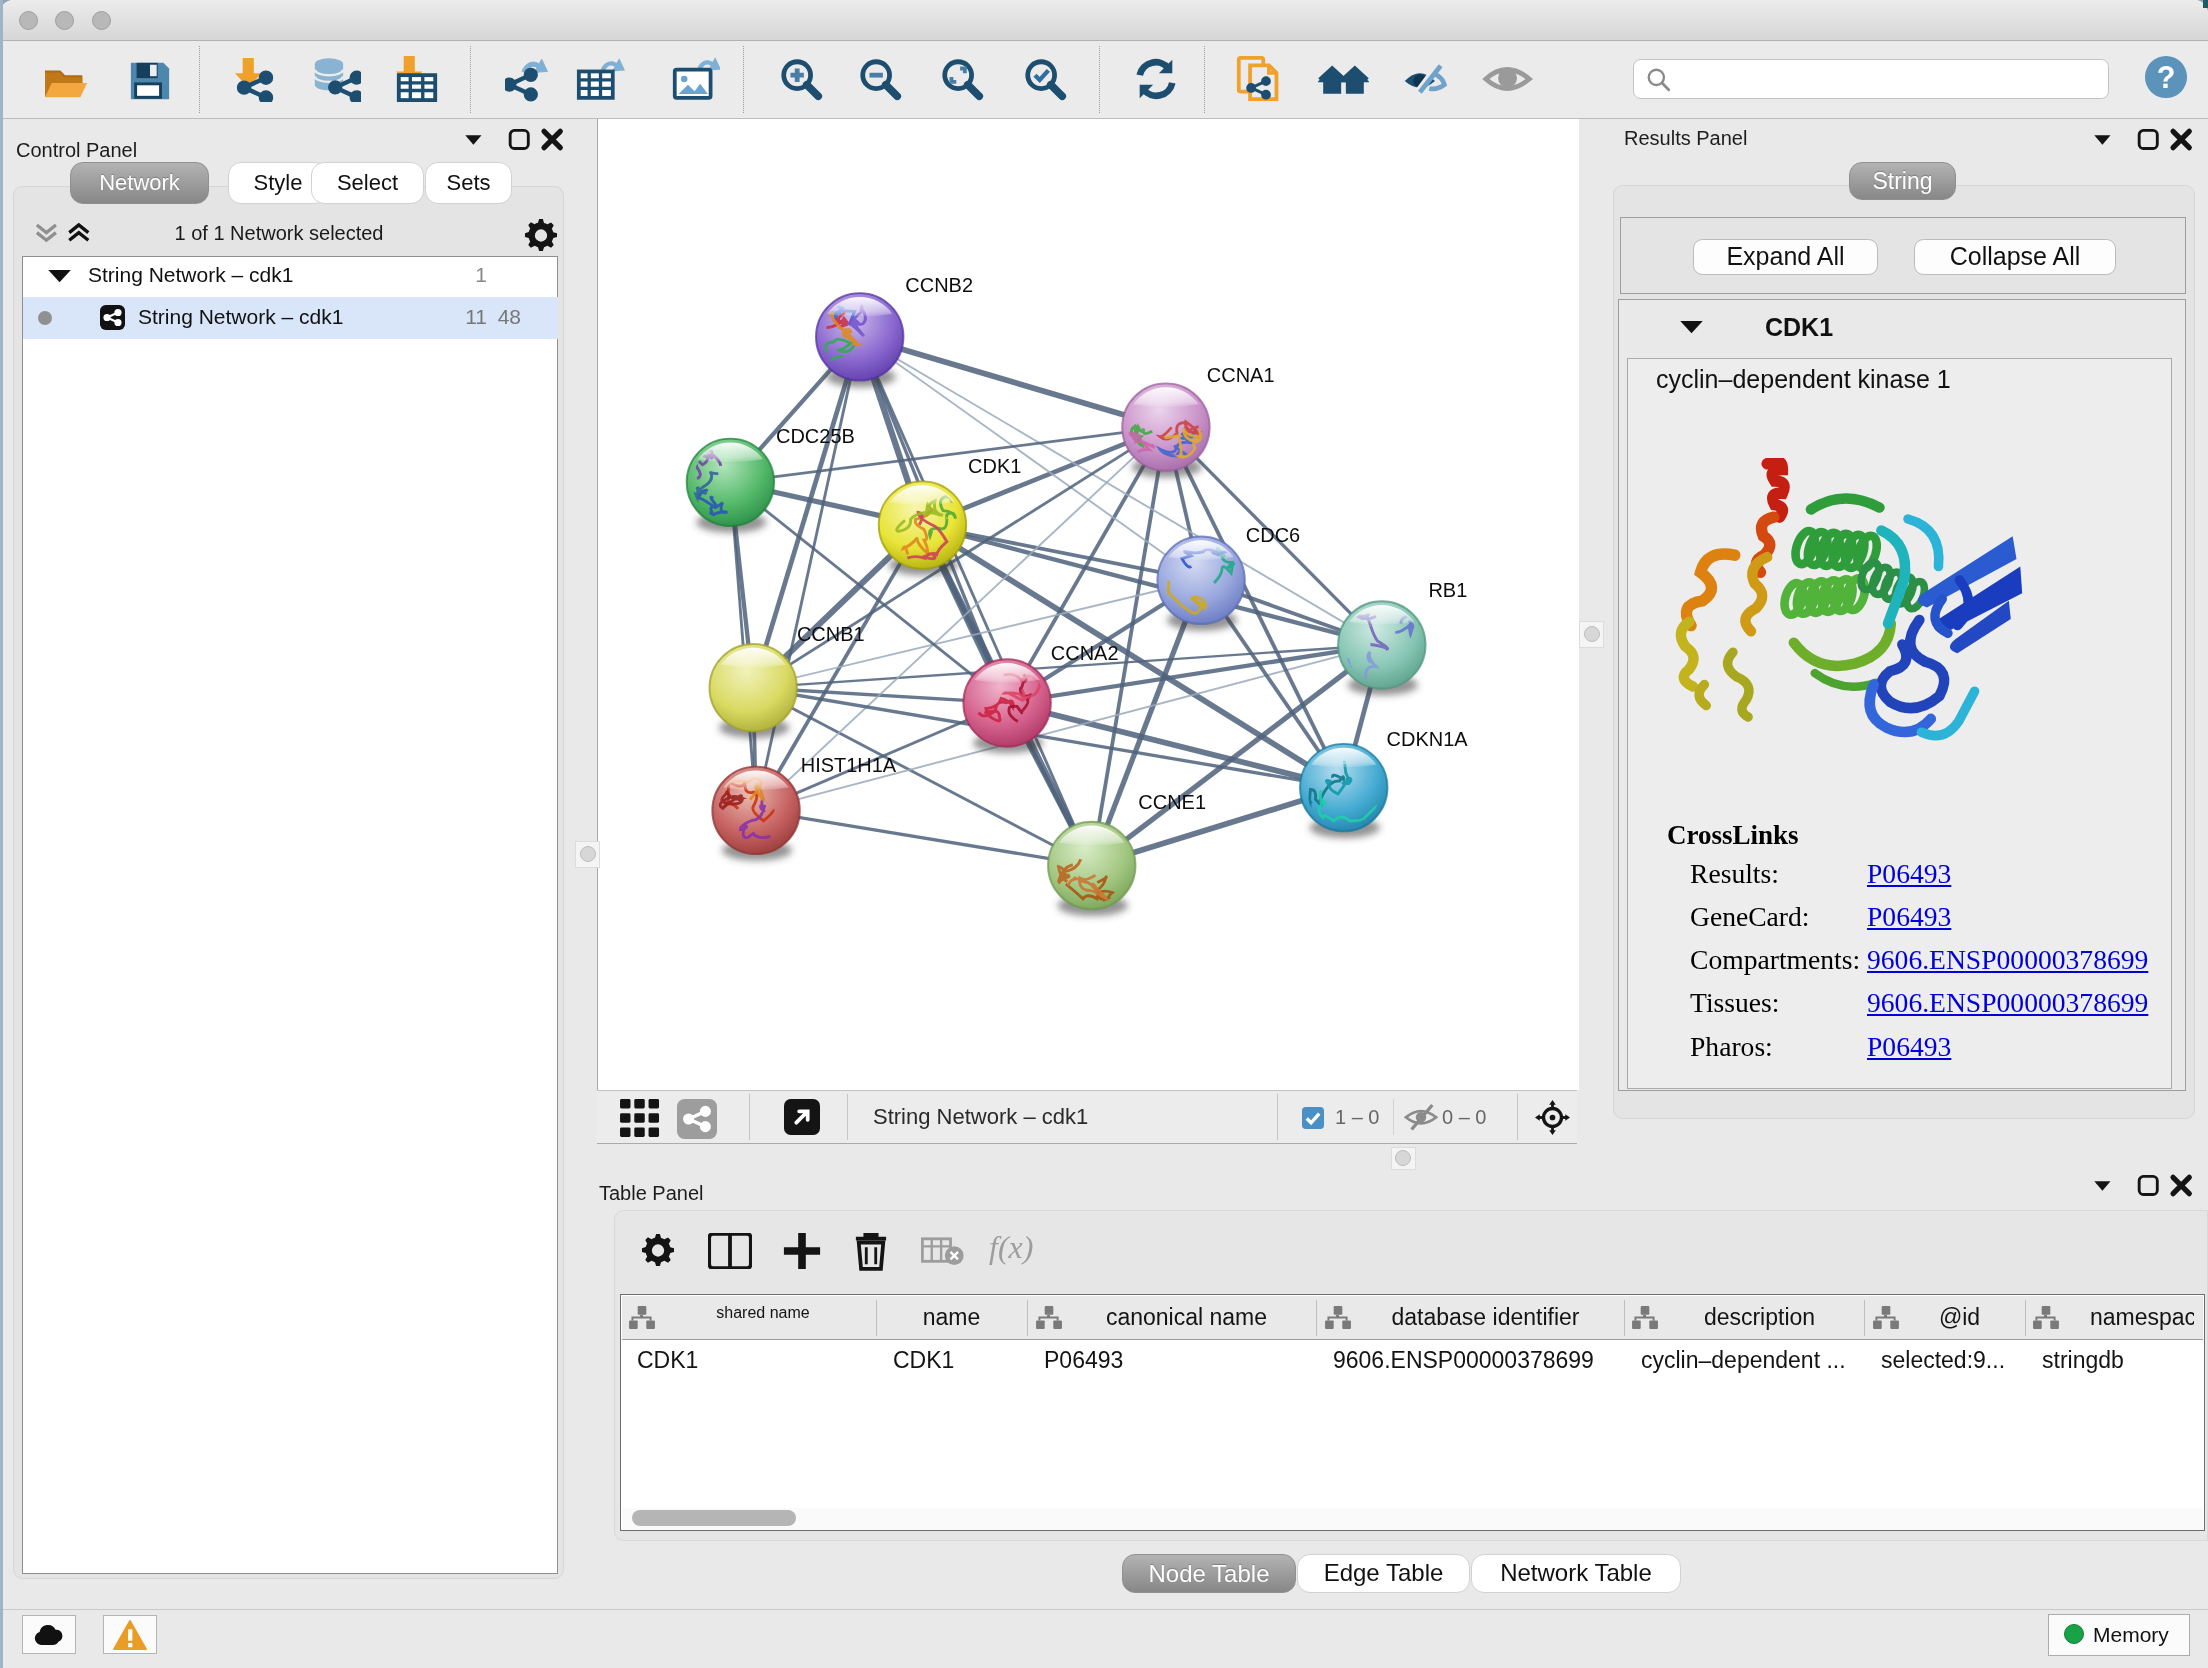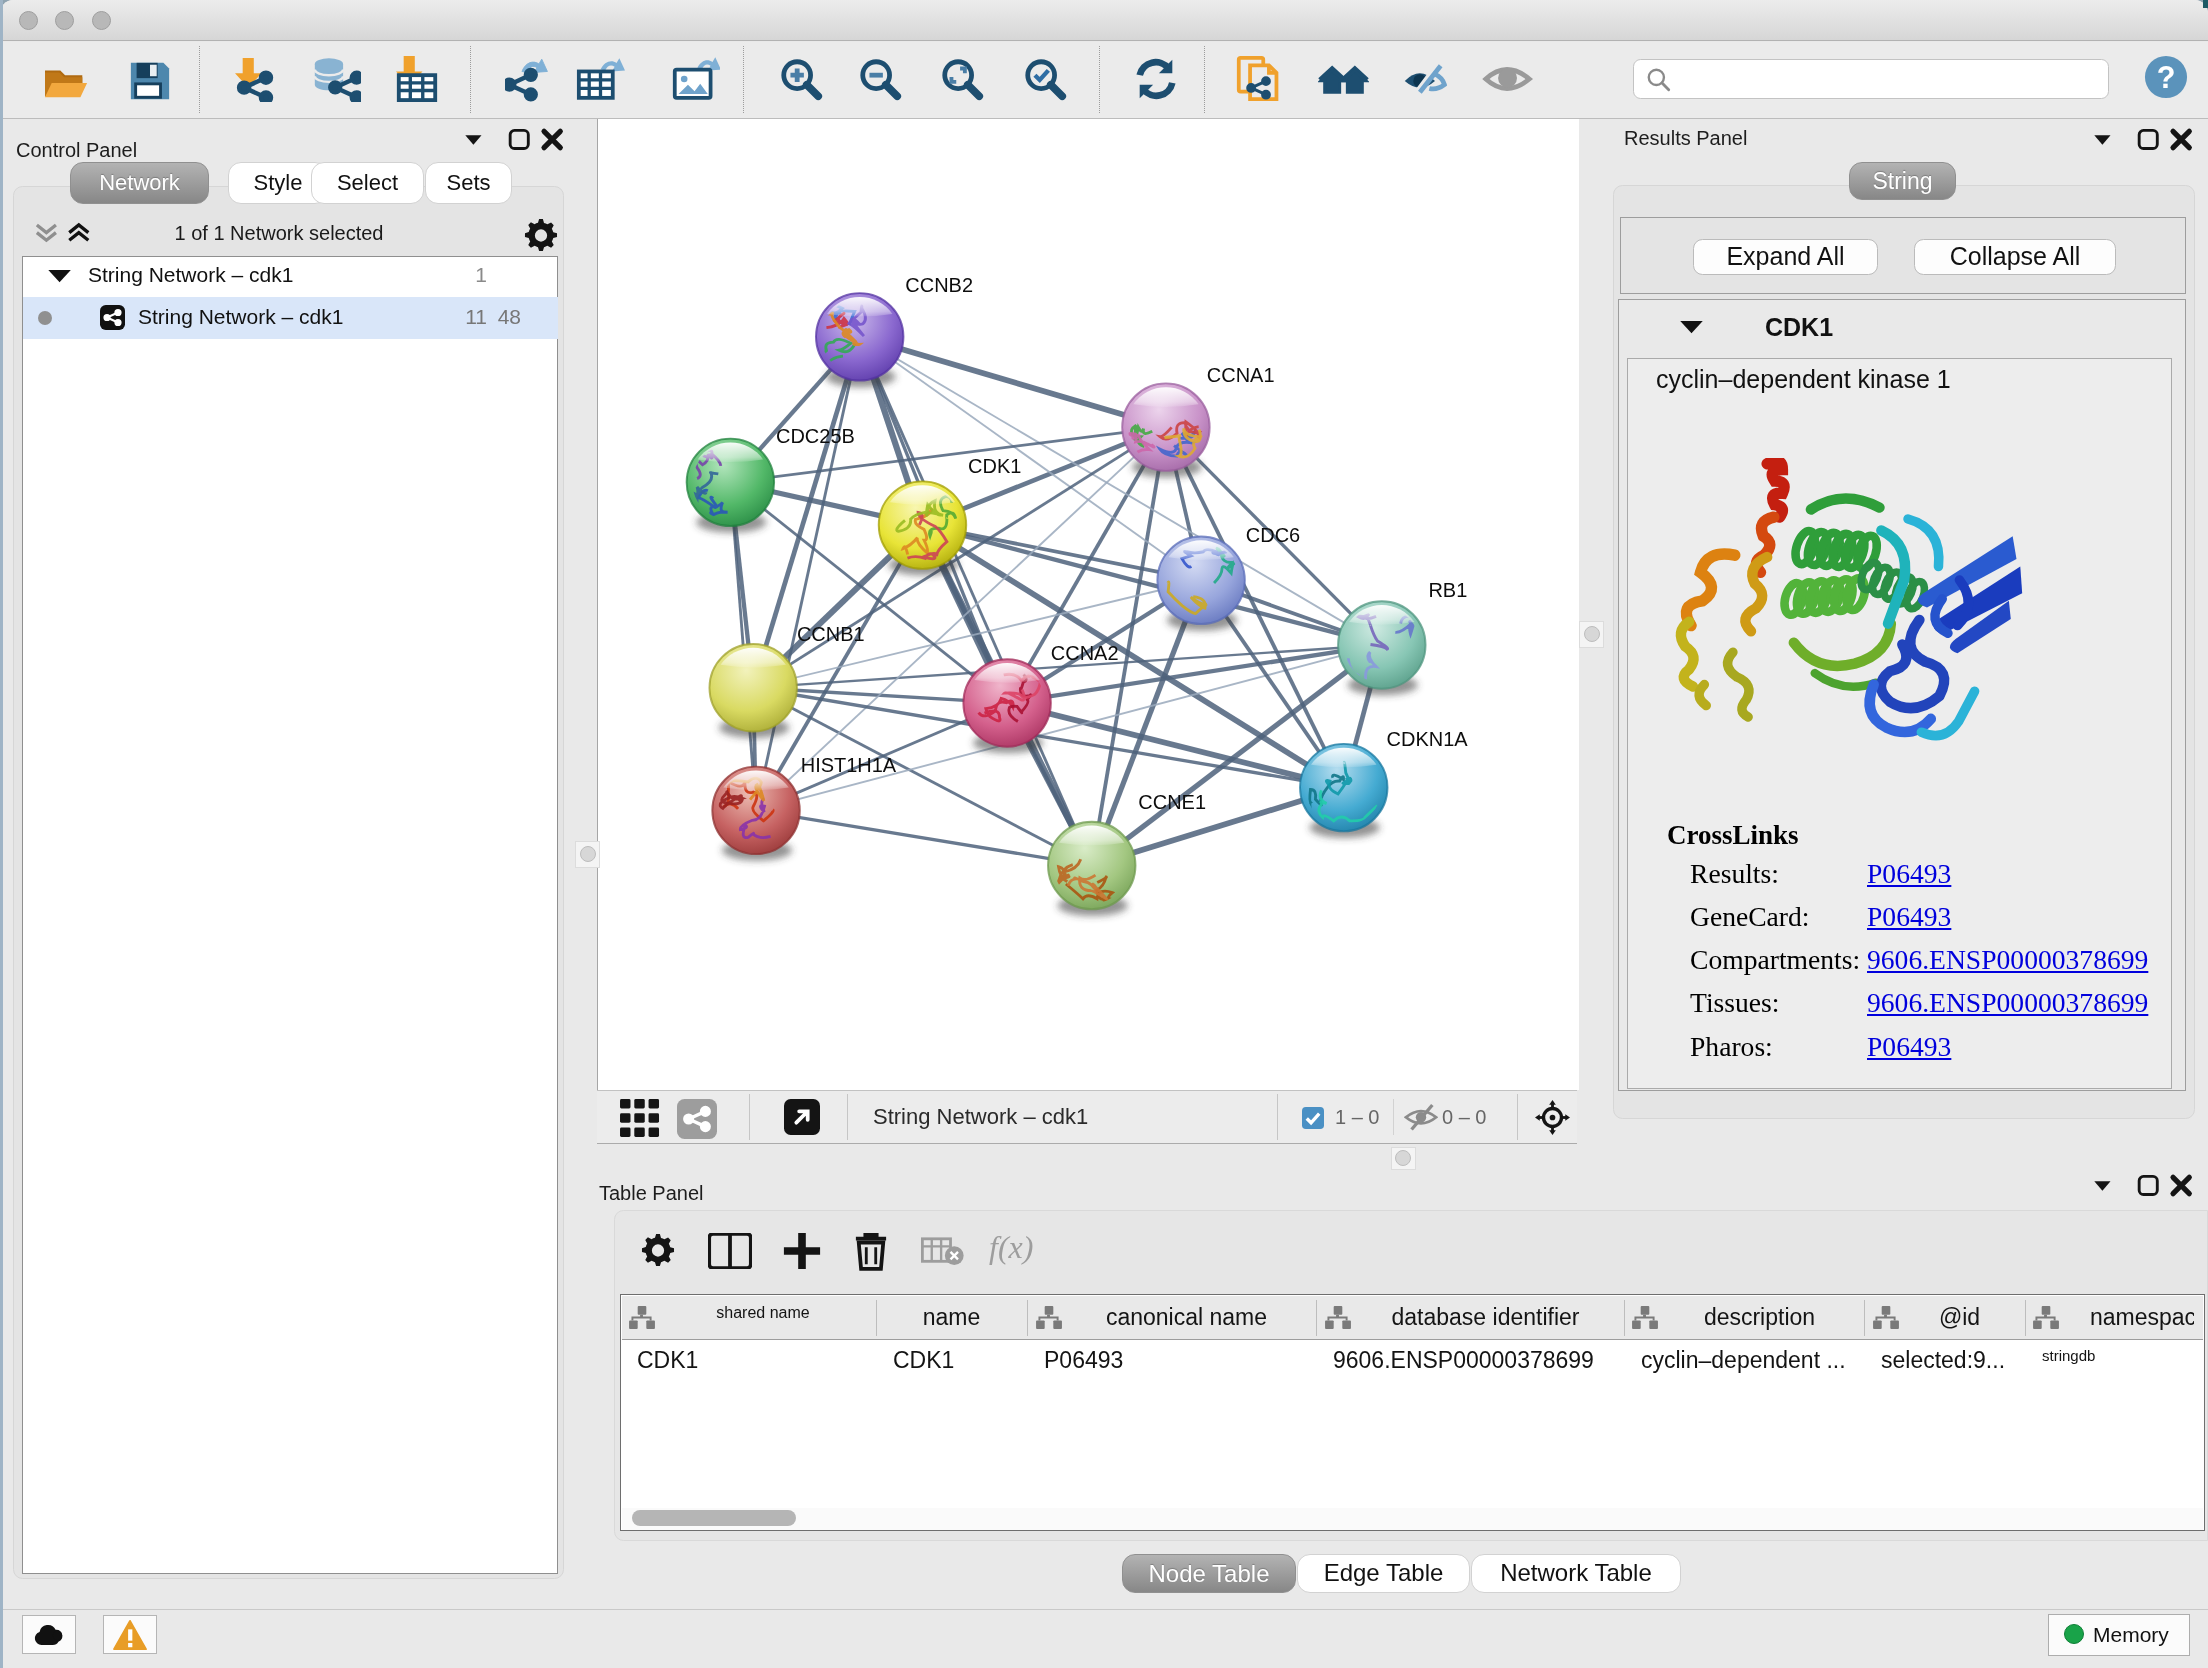--- a/index.html
+++ b/index.html
@@ -691,21 +691,21 @@
     <div class="abs" style="left:1881px;top:1347px;font-size:23px;color:#141414;white-space:nowrap;">selected:9...</div>
     <svg class="abs" style="left:2033px;top:1306px;" width="26" height="23" viewBox="0 0 27 24">
       <g fill="#7a7a7a">
         <rect x="9" y="0" width="9" height="9" rx="1"></rect>
         <rect x="0" y="15" width="9" height="9" rx="1"></rect>
         <rect x="18" y="15" width="9" height="9" rx="1"></rect>
         <path d="M12.5 9 v3 h-9 v3 M13.5 9 v3 h9 v3" stroke="#7a7a7a" stroke-width="2" fill="none"></path>
       </g>
     </svg>
     <div class="abs" style="left:2090px;top:1304px;width:104px;font-size:23px;color:#141414;white-space:nowrap;overflow:hidden;">namespace</div>
-    <div class="abs" style="left:2042px;top:1347px;font-size:15px;color:#141414;white-space:nowrap;">stringdb</div>
+    <div class="abs" style="left:2042px;top:1347px;font-size:23px;color:#141414;white-space:nowrap;">stringdb</div>
     <div class="abs" style="left:622px;top:1508px;width:1581px;height:22px;background:#fafafa;"></div>
     <div class="abs" style="left:632px;top:1510px;width:164px;height:16px;background:#b5b5b5;border-radius:8.6px;"></div>
     <div class="tab sel" style="left:1122px;top:1554px;width:174px;height:39px;line-height:37px;font-size:24px;">Node Table</div>
     <div class="tab" style="left:1297px;top:1554px;width:173px;height:39px;line-height:36px;font-size:24px;">Edge Table</div>
     <div class="tab" style="left:1471px;top:1554px;width:210px;height:39px;line-height:36px;font-size:24px;">Network Table</div>
     <div class="abs" style="left:0px;top:1609px;width:2208px;height:0;border-top:1.9px solid #c9c9c9;"></div>
     <div class="abs" style="left:22px;top:1615px;width:54px;height:39px;background:#fbfbfb;border:1.9px solid #b5b5b5;box-sizing:border-box;"></div>
     <svg class="abs" style="left:32px;top:1624px;" width="34" height="23" viewBox="0 0 36 24">
       <path d="M10 22 a7 7 0 0 1 -2 -13.7 A9 9 0 0 1 25 6 a6.5 6.5 0 0 1 3 12.5 q-2 3.5 -6 3.5 z" fill="#111"></path>
       <circle cx="27" cy="12" r="5" fill="#111"></circle>

